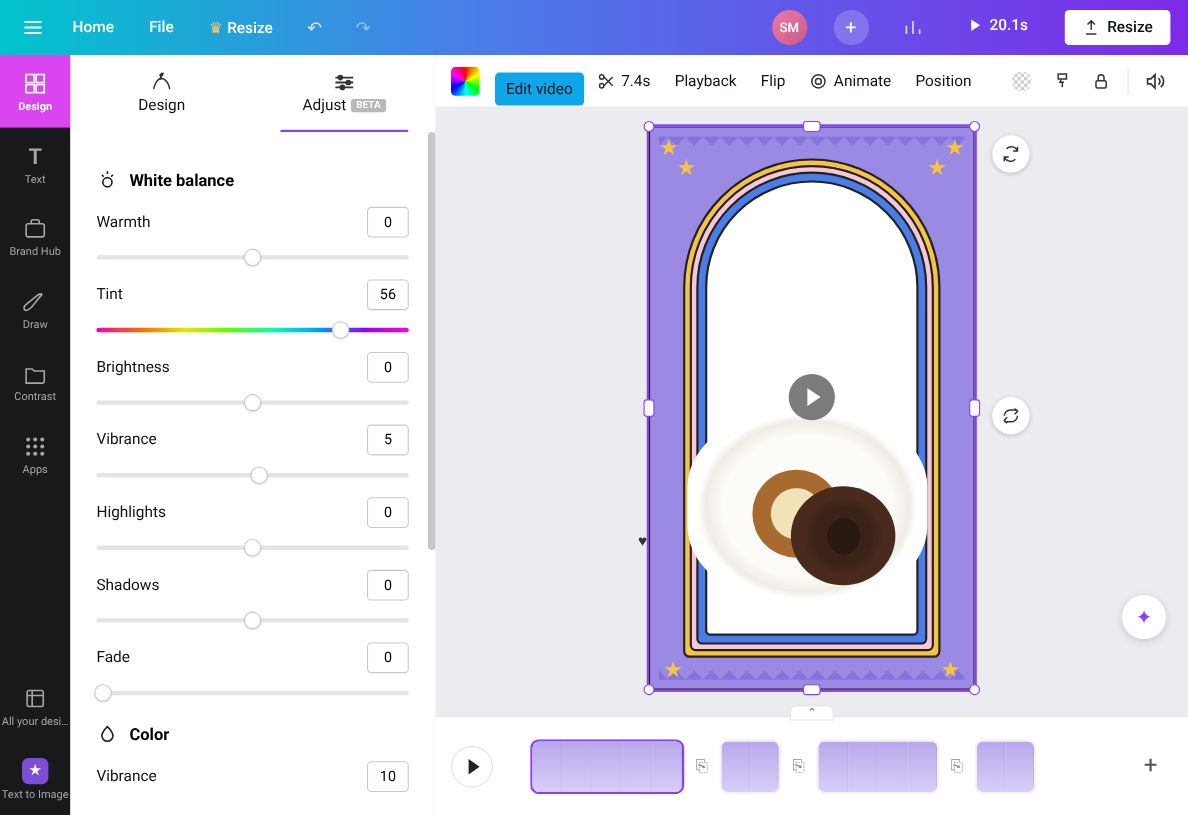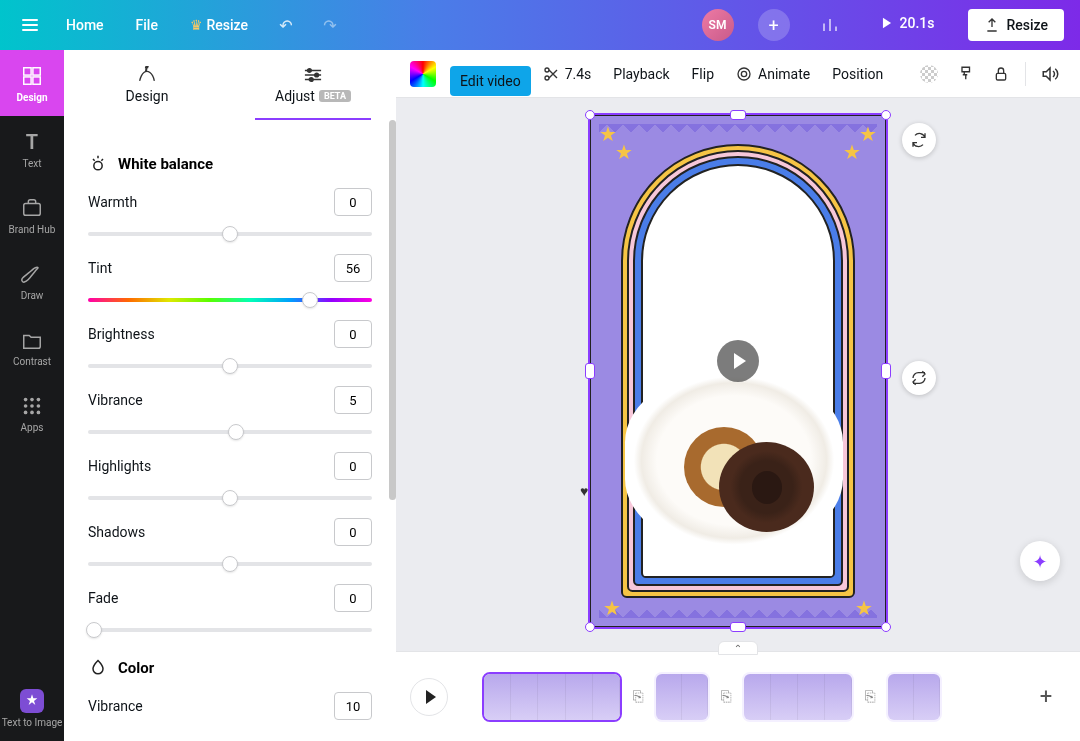--- a/index.html
+++ b/index.html
@@ -193,20 +193,29 @@
           <circle cx="12" cy="12" r="2"></circle>
           <circle cx="19" cy="12" r="2"></circle>
           <circle cx="5" cy="19" r="2"></circle>
           <circle cx="12" cy="19" r="2"></circle>
           <circle cx="19" cy="19" r="2"></circle>
         </svg>
       </div>
       <span>Apps</span>
     </div>
   <div class="rail-bottom">
+    <div class="rail-item">
+        <div class="rail-icon">
+          <svg width="22" height="22" viewBox="0 0 24 24" fill="none" stroke="currentColor" stroke-width="1.6">
+            <rect x="4" y="4" width="16" height="16" rx="2"></rect>
+            <path d="M4 9h16M9 4v16"></path>
+          </svg>
+        </div>
+        <span>All your desi…</span>
+      </div>
     <div class="rail-item">
         <div class="rail-icon" style="background:#7d4dd4;border-radius:6px;">
           <svg width="16" height="16" viewBox="0 0 24 24" fill="white">
             <path d="M12 2l2 6h6l-5 4 2 6-5-4-5 4 2-6-5-4h6z"></path>
           </svg>
         </div>
         <span>Text to Image</span>
       </div>
   </div>
 </div>

